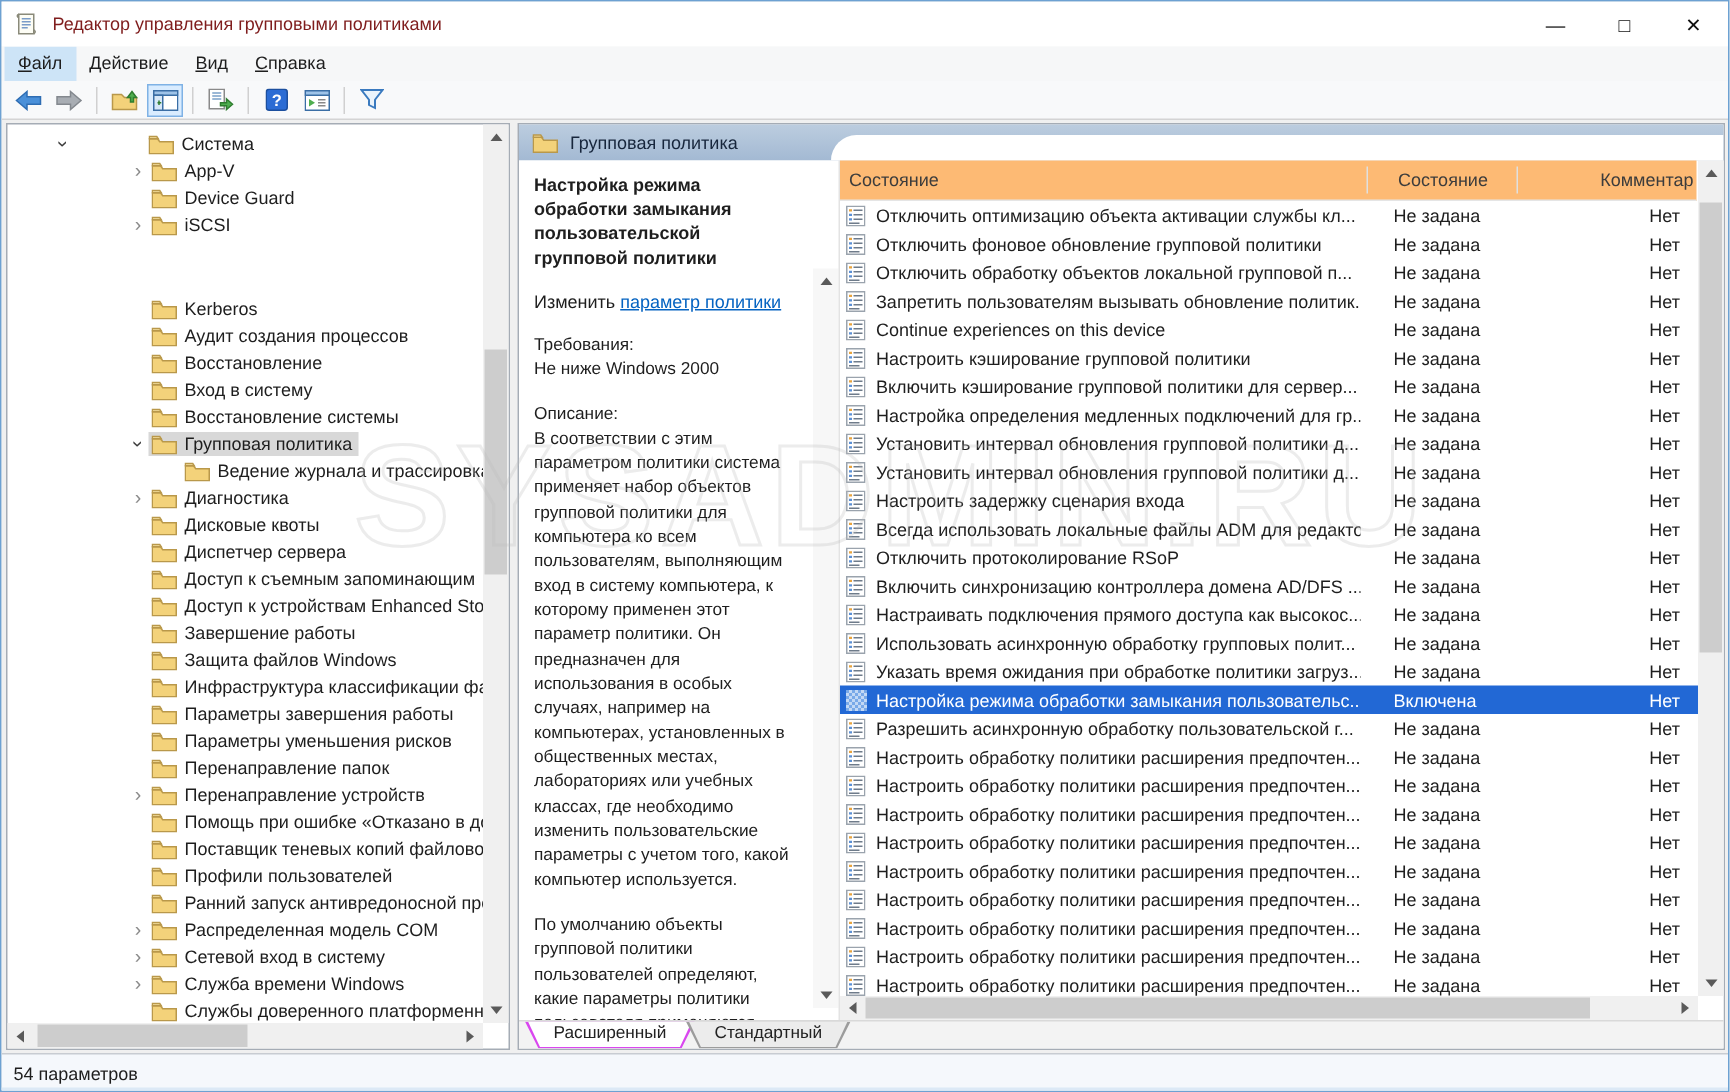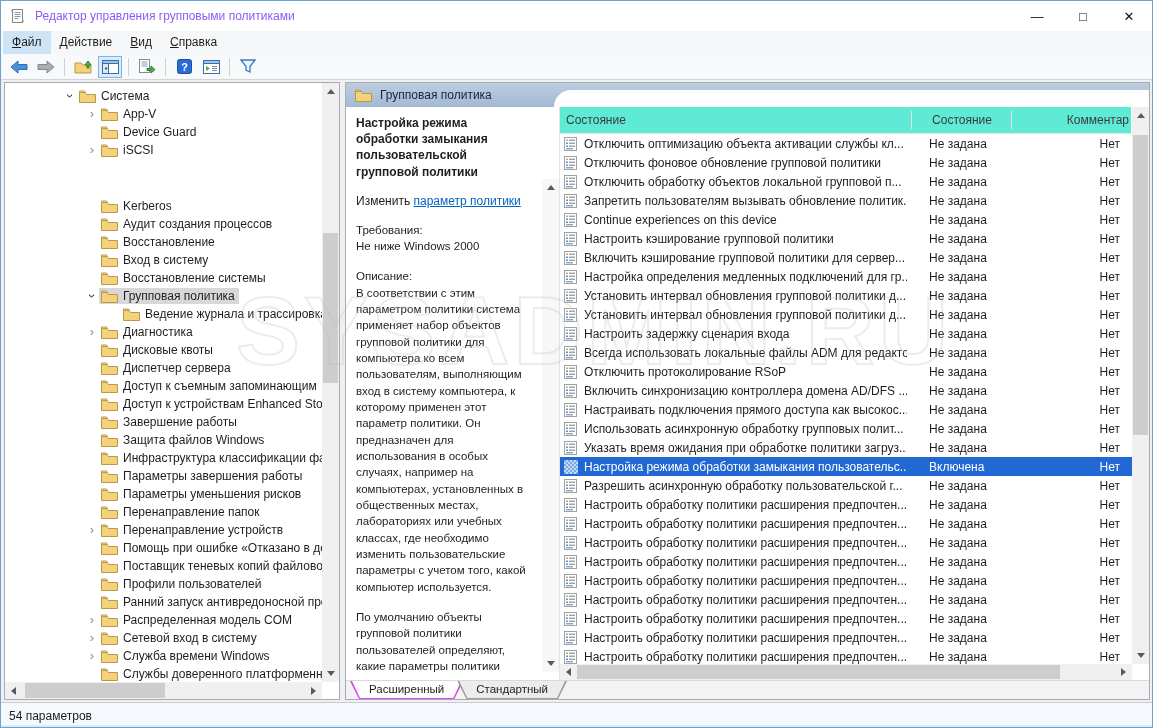--- a/index.html
+++ b/index.html
@@ -6,21 +6,21 @@
   html,body { width:1153px; height:728px; }
   body {
     font-family:"Liberation Sans", sans-serif;
     font-size:12px; color:#1e1e1e;
     background:#f0f0f0; position:relative; overflow:hidden;
     border:1px solid #6da1d2;
   }
   
   .titlebar { height:30px; background:#fff; display:flex; align-items:center; position:relative; }
   .app-icon { width:18px; height:18px; margin:0 8px 0 8px; display:flex; align-items:center; justify-content:center; }
-  .title-text { font-size:12px; color:#8b5cf6; }
+  .title-text { font-size:12px; color:#7f1d1d; }
   .win-btns { position:absolute; right:0; top:0; height:30px; display:flex; }
   .win-btn { width:46px; height:30px; display:flex; align-items:center; justify-content:center; font-size:13px; color:#111; cursor:default; }
   
   .menubar { height:23px; background:#f6f7f8; display:flex; align-items:stretch; padding-left:2px; border-bottom:1px solid #eceor; }
   .menu-item { display:inline-block; padding:4px 9px 3px 9px; font-size:12px; }
   .menu-item::first-letter { text-decoration:underline; }
   .menu-item.active { background:#cde4f7; }
   
   .toolbar { height:26px; background:#f8f9fa; border-bottom:1px solid #d4d4d4; display:flex; align-items:center; padding-left:6px; gap:3px; }
   .tbtn { width:24px; height:22px; display:flex; align-items:center; justify-content:center; border:1px solid transparent; }
@@ -62,21 +62,21 @@
   
   .desc { position:absolute; left:0; top:0; width:196px; bottom:0; padding:8px 10px 0 10px; overflow:hidden; }
   .desc-title { font-weight:bold; font-size:12px; line-height:1.35; margin-bottom:14px; }
   .desc-change { margin-bottom:14px; }
   .desc a { color:#0563c1; text-decoration:underline; }
   .desc p, .desc .lbl { font-size:11.5px; line-height:1.42; margin-bottom:14px; }
   .desc .lbl { margin-bottom:0; }
   .desc-sb { position:absolute; left:196px; width:17px; top:72px; bottom:8px; background:#f7f7f7; }
   
   .plist { position:absolute; left:213px; right:0; top:0; bottom:0; border-left:1px solid #e3e3e3; }
-  .plist-header { position:absolute; left:0; right:18px; top:0; height:27px; background:#5eead4; border-bottom:1px solid #e5e5e5; }
+  .plist-header { position:absolute; left:0; right:18px; top:0; height:27px; background:#fdba74; border-bottom:1px solid #e5e5e5; }
   .col-sep { position:absolute; top:4px; bottom:4px; width:1px; background:#e0e0e0; }
   .h-name { position:absolute; left:6px; top:6px; color:#3c3c3c; }
   .h-state { position:absolute; left:352px; width:100px; top:6px; text-align:center; color:#3c3c3c; }
   .h-comment { position:absolute; left:452px; right:2px; top:6px; text-align:right; color:#3c3c3c; }
   .plist-body { position:absolute; left:0; right:17px; top:27px; bottom:16px; overflow:hidden; }
   .lrow { height:19px; display:flex; align-items:center; position:relative; }
   .licon { width:14px; height:14px; flex:0 0 14px; margin:0 6px 0 4px; display:inline-flex; }
   .lname { flex:1 1 auto; overflow:hidden; white-space:nowrap; }
   .lstate { flex:0 0 100px; padding-left:22px; white-space:nowrap; }
   .lcomment { flex:0 0 125px; text-align:right; padding-right:12px; white-space:nowrap; }
@@ -188,21 +188,21 @@
     <svg width="16" height="15" viewBox="0 0 16 15">
         <path d="M1 1 H15 L10 7.5 V13 L6 11 V7.5 Z" fill="#eaf3fb" stroke="#3a7abf" stroke-width="1.3"></path>
       </svg>
   </span>
 </div>
 
 <div class="workspace">
 
   <div class="tree-panel">
     <div class="tree-items">
-        <div class="trow" style="padding-left: 58px;">
+        <div class="trow" style="padding-left: 30px; gap: 48px;">
           <span class="twisty down">›</span>
           <span class="titem">
             <span class="ficon">
               <svg width="17" height="13" viewBox="0 0 17 13">
                 <path d="M0.5 2.5 h5.5 l1.5 2 h9 v8 h-16 Z" fill="#f3d27a" stroke="#b9984a"></path>
                 <path d="M0.5 2.5 v-1.5 h5 l1 1.5 Z" fill="#f9e3a4" stroke="#b9984a"></path>
               </svg>
             </span>
             <span class="tlabel">Система</span>
           </span>

